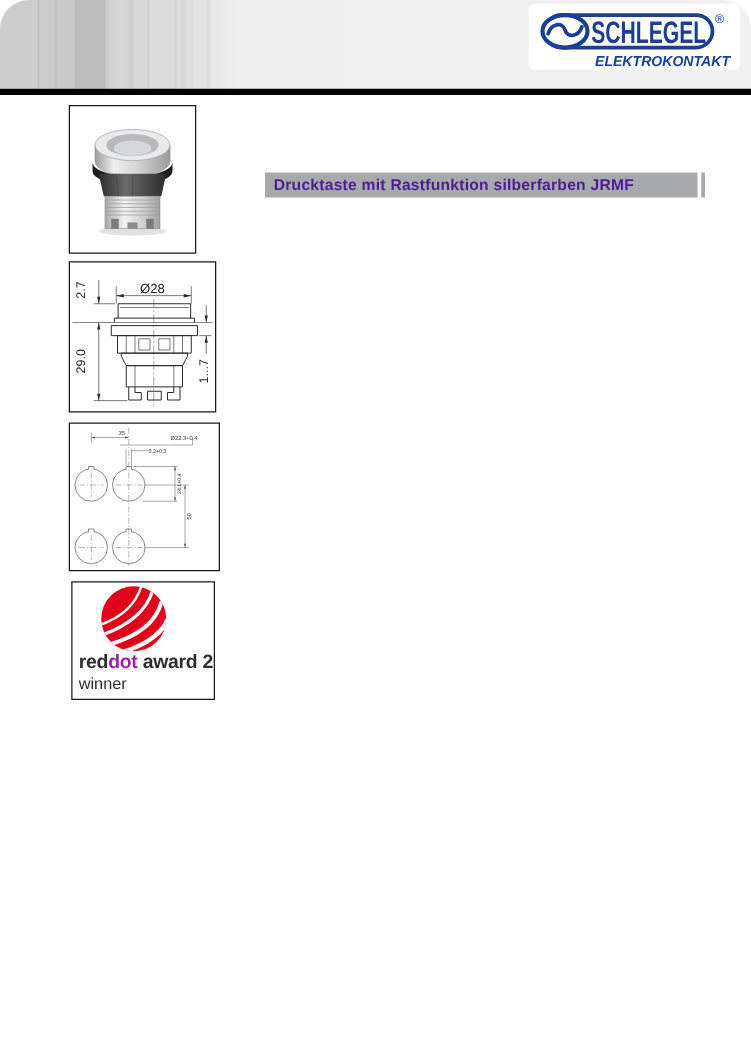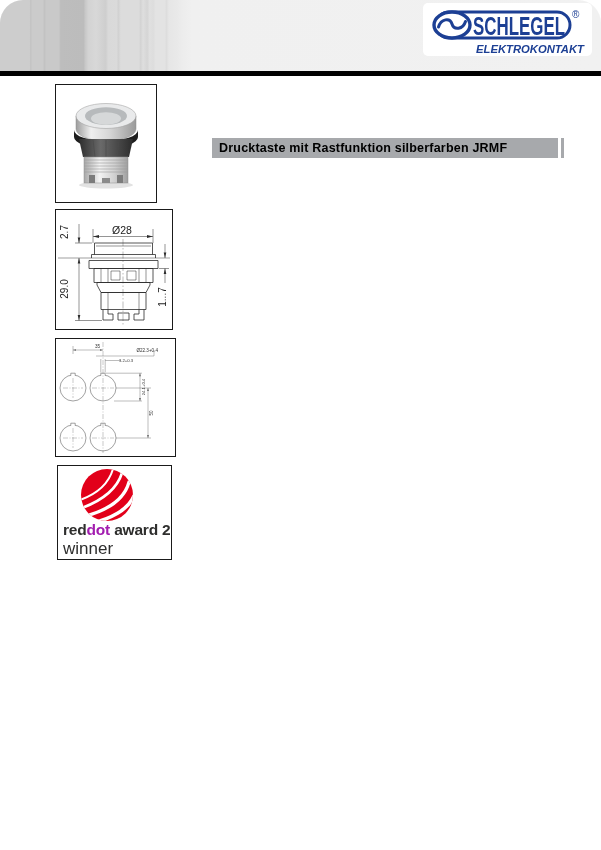--- a/index.html
+++ b/index.html
@@ -12,32 +12,32 @@
       #c9c9c9 7.7%,#c9c9c9 9.8%,#bdbdbd 10.1%,#bcbcbc 13.9%,#c8c8c8 14.2%,#d3d3d3 14.7%,
       #d8d8d8 16%,#cecece 17.6%,#d9d9d9 18%,#dadada 19.4%,#d1d1d1 19.7%,#dcdcdc 20.1%,
       #dcdcdc 23.1%,#d3d3d3 23.4%,#dedede 23.8%,#d5d5d5 24.5%,#e0e0e0 24.9%,#dddddd 25.5%,
       #e3e3e3 25.9%,#e3e3e3 27.4%,#dddddd 27.7%,#e6e6e6 28.1%,#e9e9e9 29.5%,#ececec 30.2%,
       #f0f0f0 32%,#f1f1f1 100%);}
   .header-rule{position:absolute;left:0;top:71px;width:601px;height:5px;background:#000;}
   .logo-box{position:absolute;left:423px;top:3px;width:169px;height:53px;background:#fff;
             border-radius:5px;}
   
   .title-bar{position:absolute;left:212px;top:138px;width:346px;height:20px;background:#a7a9ac;
-             color:#000000;font-size:12.5px;font-weight:bold;line-height:20px;padding-left:7px;
+             color:#4c1d95;font-size:12.5px;font-weight:bold;line-height:20px;padding-left:7px;
              box-sizing:border-box;white-space:nowrap;letter-spacing:.2px;}
   .title-sliver{position:absolute;left:561px;top:138px;width:3px;height:20px;background:#a7a9ac;}
   
   .box{position:absolute;background:#fff;border:1px solid #1a1a1a;box-sizing:border-box;overflow:hidden;}
   .photo-box{left:55px;top:84px;width:102px;height:119px;}
   .dim-box{left:55px;top:209px;width:118px;height:121px;}
   .drill-box{left:55px;top:338px;width:121px;height:119px;}
   .award-box{left:57px;top:465px;width:115px;height:95px;}
   .award-text{position:absolute;left:5px;top:55px;color:#2e2e2d;}
   .award-line1{font-size:15.5px;font-weight:600;letter-spacing:-0.2px;white-space:pre;}
-  .award-line2{font-size:17px;font-weight:400;margin-top:0px;}
+  .award-line2{font-size:13px;font-weight:400;margin-top:0px;}
   .dot-red{color:#a21caf;}
   svg{display:block;}
   svg text{font-family:"Liberation Sans",sans-serif;}
 </style>
 </head>
 <body>
 
 <div class="page">
 
   <div class="header"></div>

